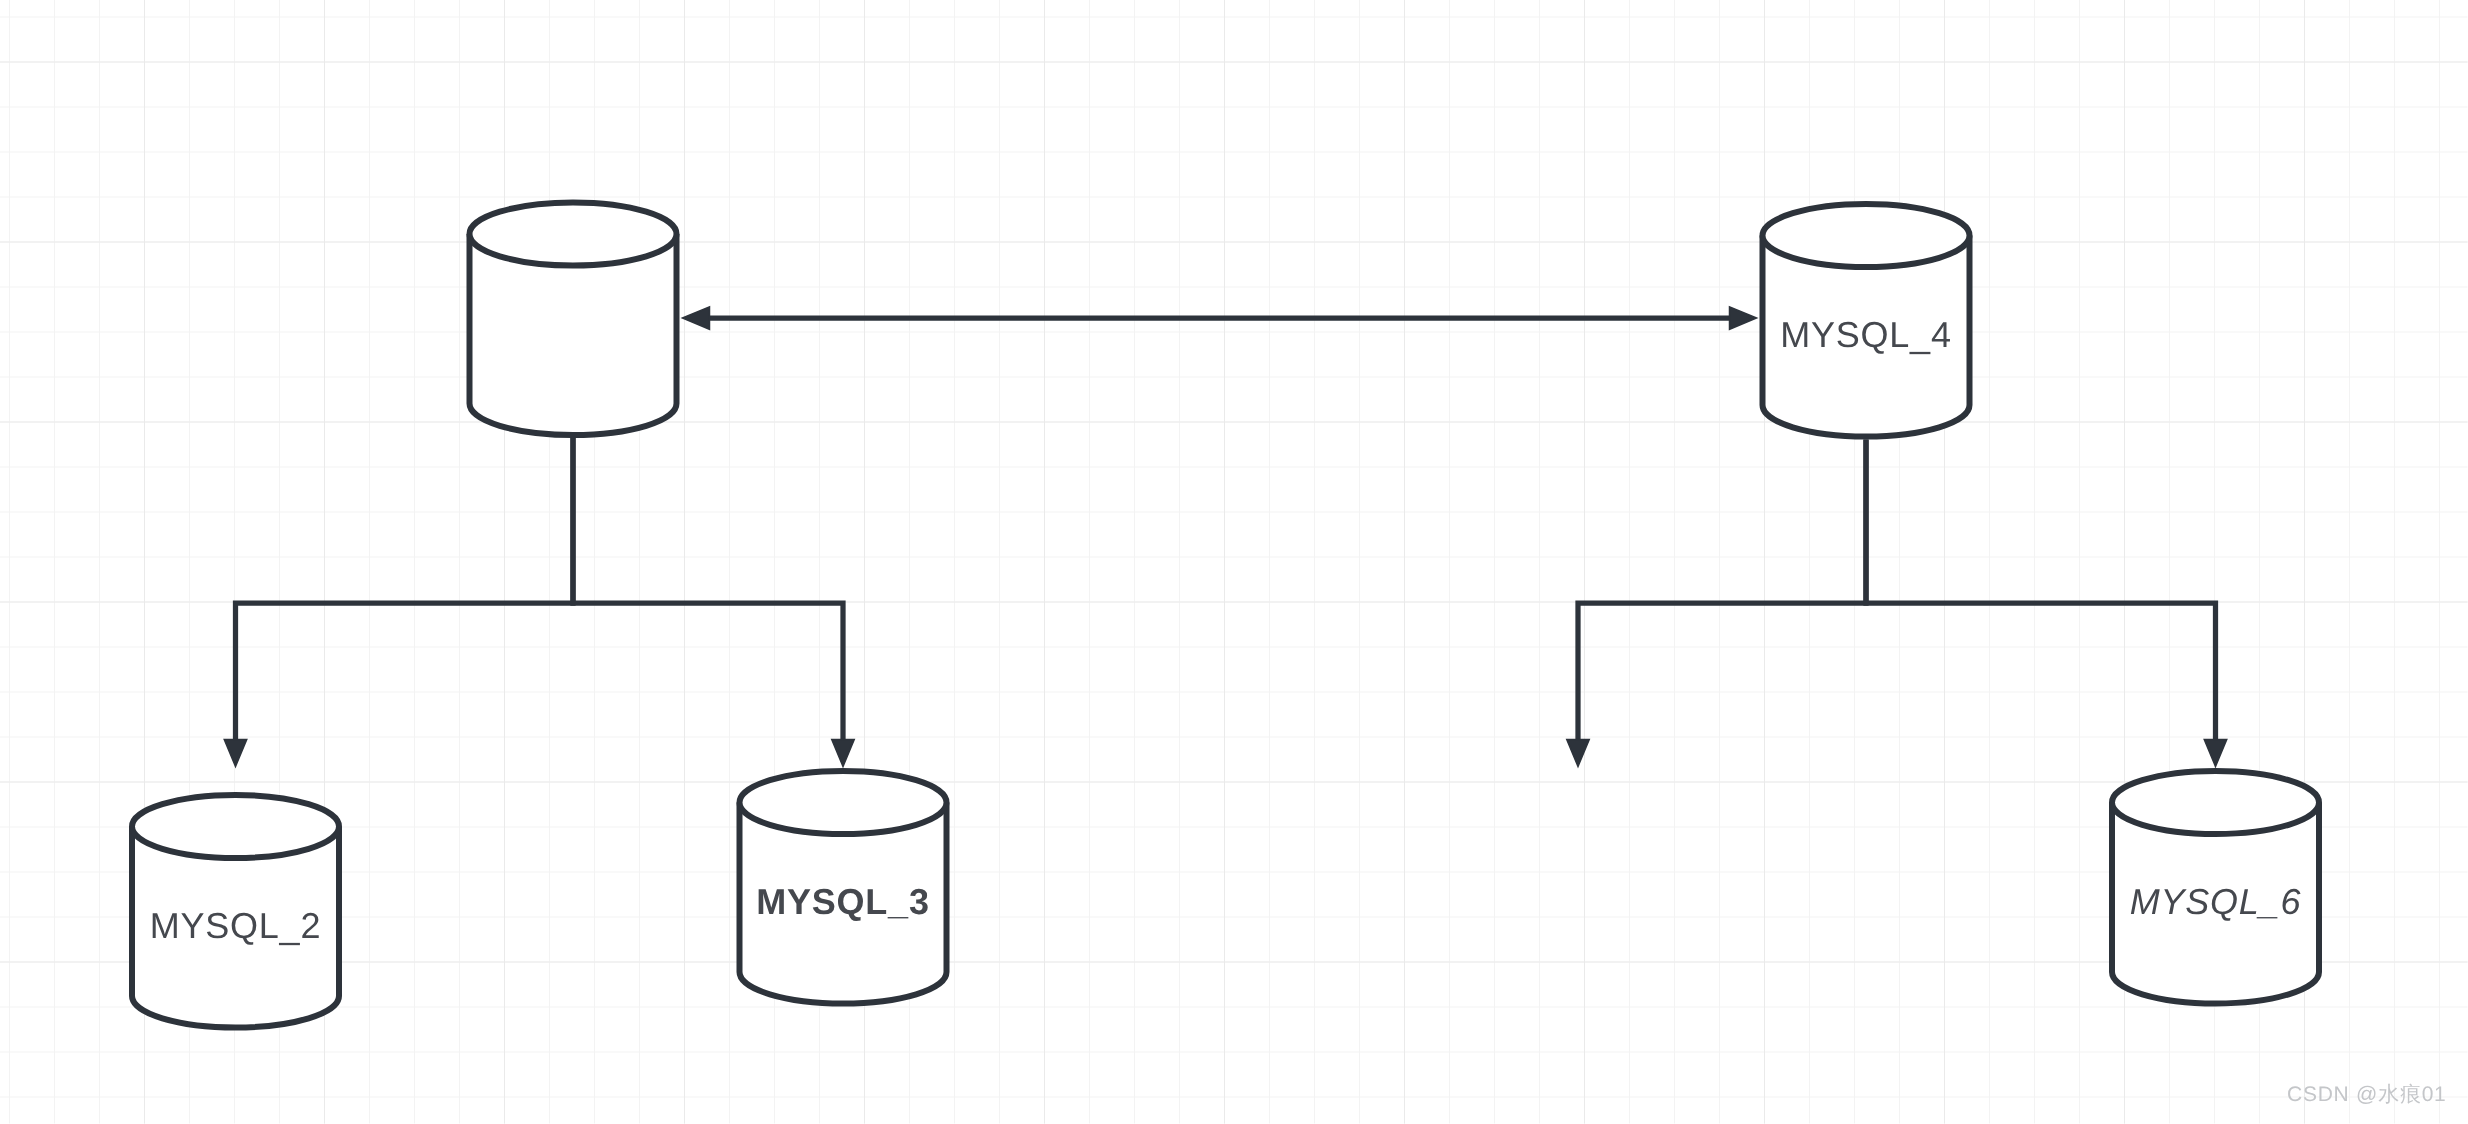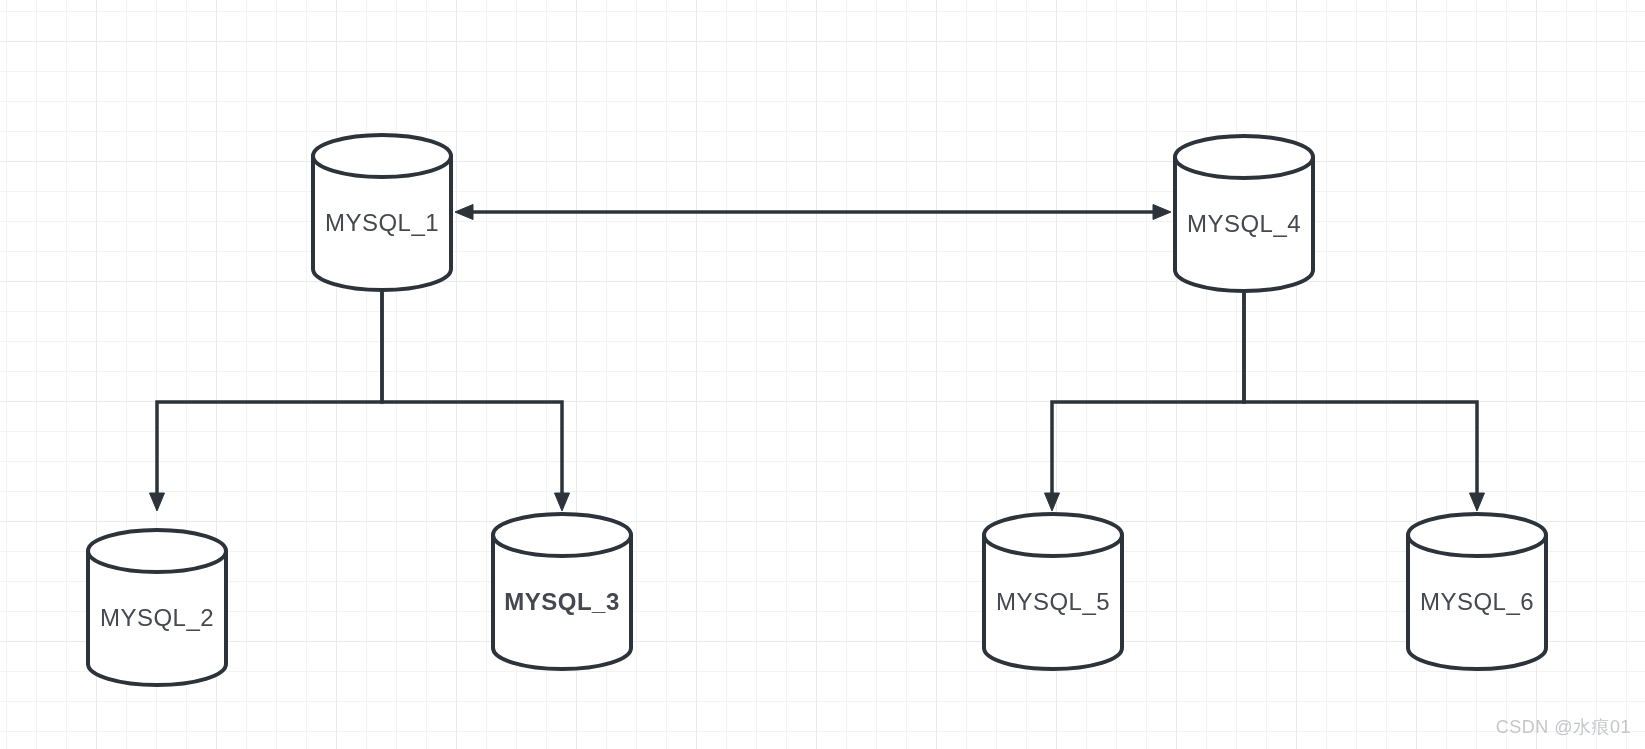--- a/index.html
+++ b/index.html
@@ -60,26 +60,26 @@
     color:var(--label,#45484e);
     white-space:nowrap;
     user-select:none;
   }
 
   #node-mysql-1{left:311px;top:133px;}
   #node-mysql-4{left:1173px;top:134px;text-align:center;}
   #node-mysql-2{left:86px;top:528px;}
   #node-mysql-3{left:491px;top:512px;font-weight:bold;}
   #node-mysql-5{left:982px;top:512px;}
-  #node-mysql-6{left:1406px;top:512px;}
+  #node-mysql-6{left:1406px;top:512px;font-style:italic;}
 
   .watermark{
     position:absolute;
     right:14px;bottom:10px;
-    font-size:18px;
+    font-size:14px;
     color:var(--watermark,#c4c6c9);
     letter-spacing:0.5px;
     user-select:none;
   }
 </style>
 </head>
 <body>
 
 <div class="canvas">
 
@@ -110,21 +110,20 @@
       <path d="M1244 293 L1244 402 L1477 402 L1477 494"></path>
       <polygon points="1477,511 1469.5,493 1484.5,493"></polygon>
     </g>
   </svg>
 
   <div class="node" id="node-mysql-1">
     <svg class="cyl" viewBox="0 0 142 159">
       <path d="M2 23 L2 136 A69 21 0 0 0 140 136 L140 23"></path>
       <ellipse cx="71" cy="23" rx="69" ry="21"></ellipse>
     </svg>
-    <div class="node-label">MYSQL_1</div>
   </div>
 
   <div class="node" id="node-mysql-4">
     <svg class="cyl" viewBox="0 0 142 159">
       <path d="M2 23 L2 136 A69 21 0 0 0 140 136 L140 23"></path>
       <ellipse cx="71" cy="23" rx="69" ry="21"></ellipse>
     </svg>
     <div class="node-label">MYSQL_4</div>
   </div>
 
@@ -137,27 +136,20 @@
   </div>
 
   <div class="node" id="node-mysql-3">
     <svg class="cyl" viewBox="0 0 142 159">
       <path d="M2 23 L2 136 A69 21 0 0 0 140 136 L140 23"></path>
       <ellipse cx="71" cy="23" rx="69" ry="21"></ellipse>
     </svg>
     <div class="node-label">MYSQL_3</div>
   </div>
 
-  <div class="node" id="node-mysql-5">
-    <svg class="cyl" viewBox="0 0 142 159">
-      <path d="M2 23 L2 136 A69 21 0 0 0 140 136 L140 23"></path>
-      <ellipse cx="71" cy="23" rx="69" ry="21"></ellipse>
-    </svg>
-    <div class="node-label">MYSQL_5</div>
-  </div>
 
   <div class="node" id="node-mysql-6">
     <svg class="cyl" viewBox="0 0 142 159">
       <path d="M2 23 L2 136 A69 21 0 0 0 140 136 L140 23"></path>
       <ellipse cx="71" cy="23" rx="69" ry="21"></ellipse>
     </svg>
     <div class="node-label">MYSQL_6</div>
   </div>
 
   <div class="watermark">CSDN @水痕01</div>

